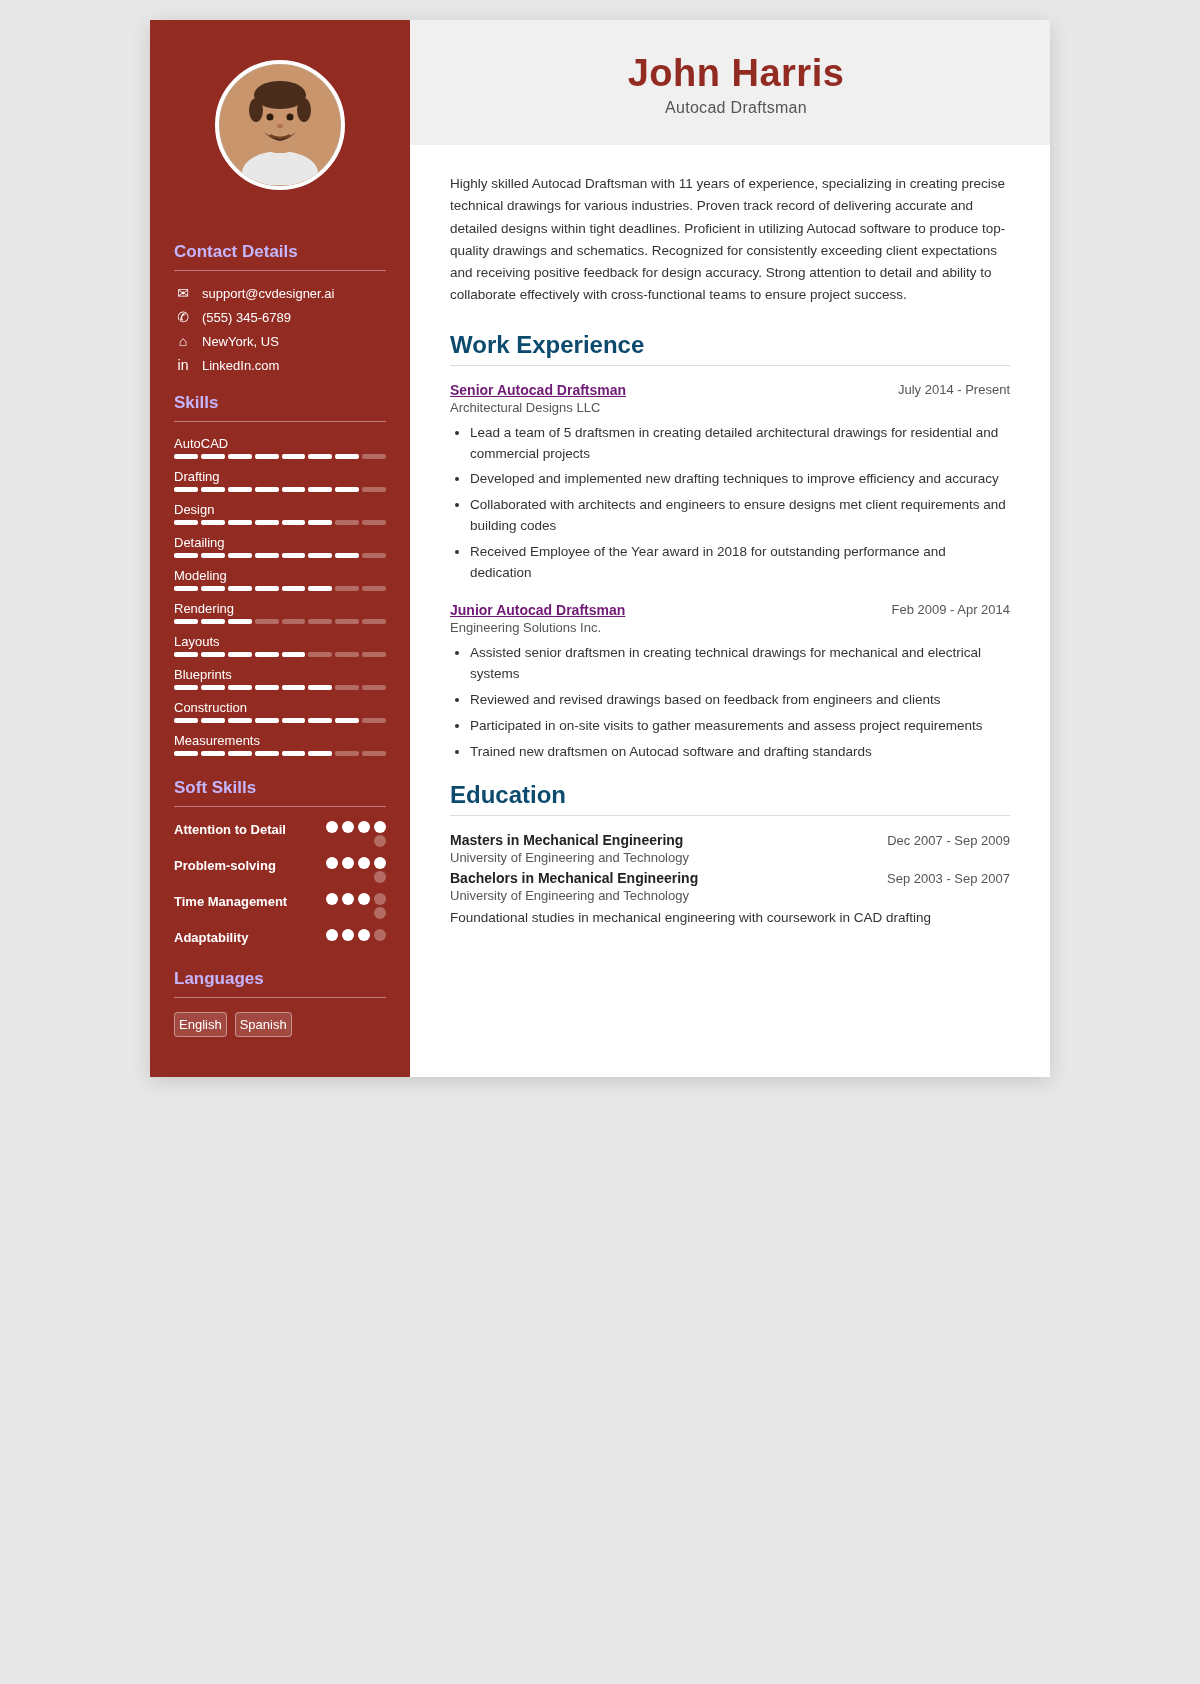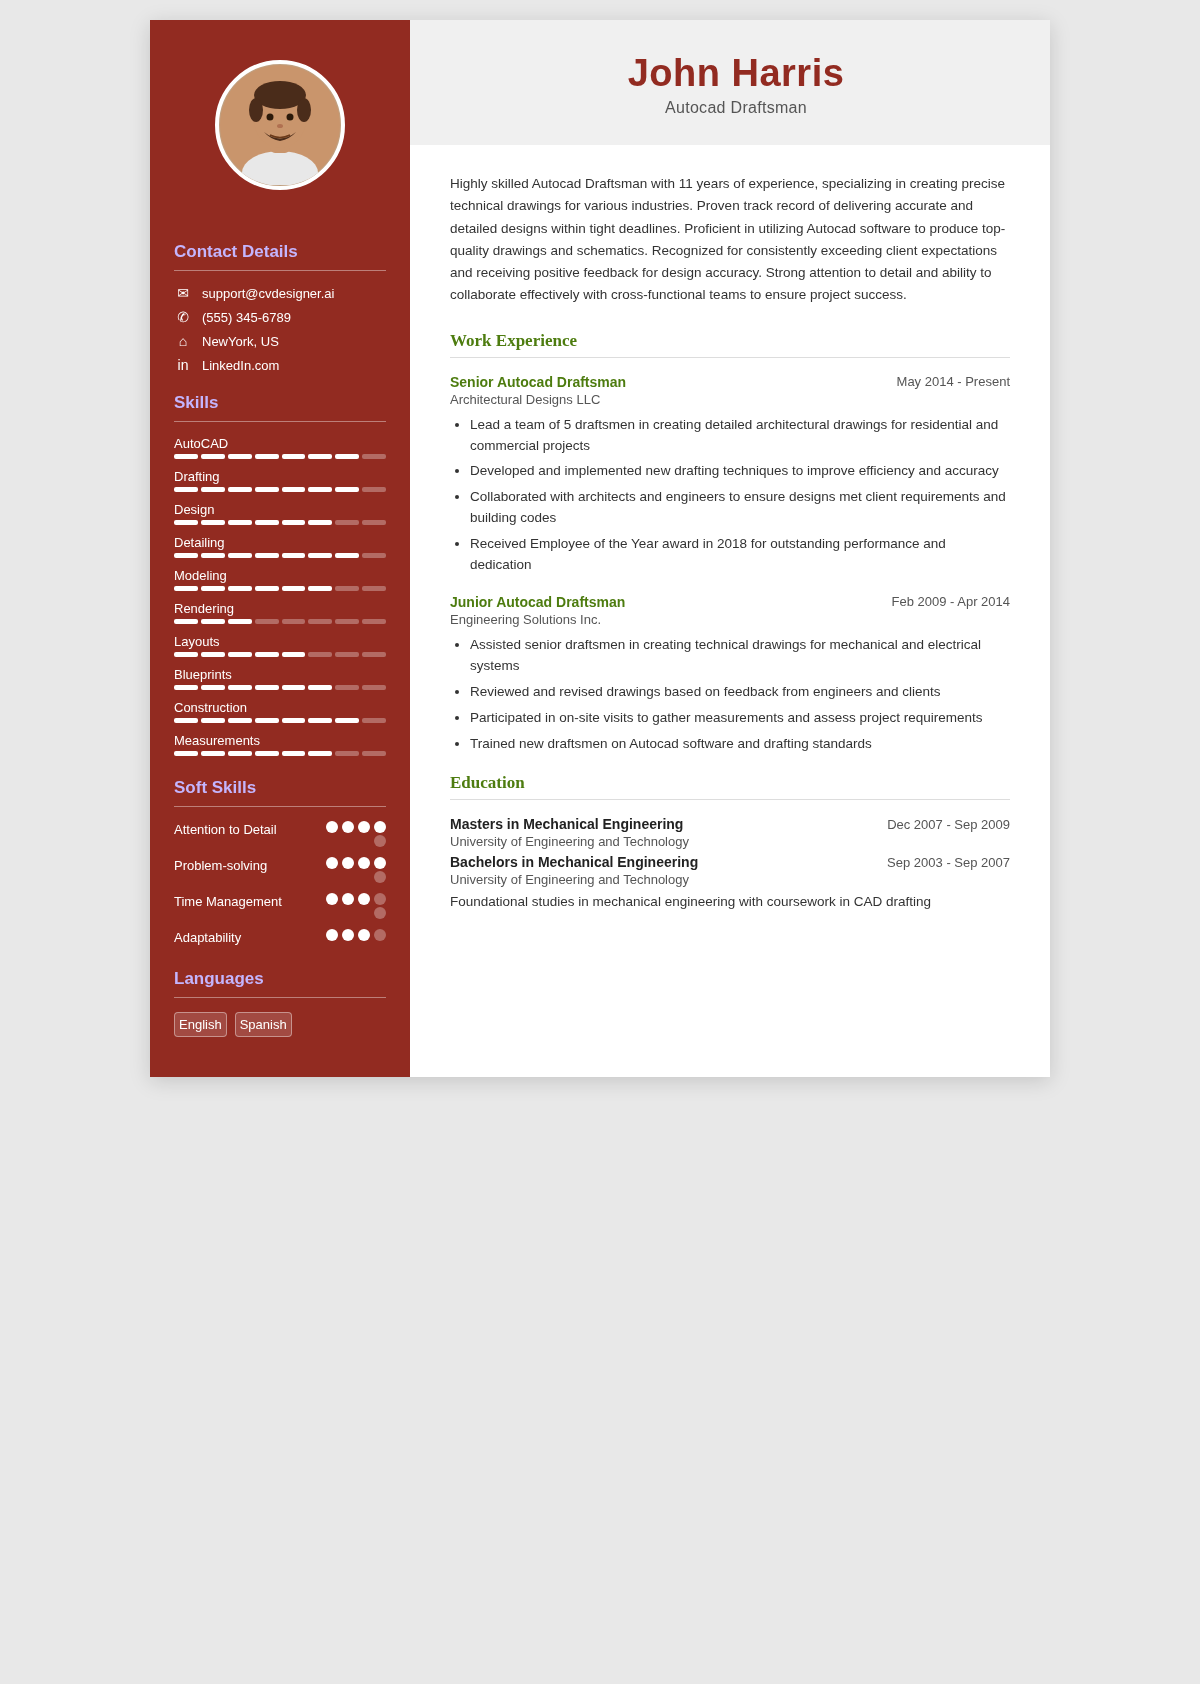--- a/index.html
+++ b/index.html
@@ -104,20 +104,21 @@
       display: flex;
       align-items: flex-start;
       justify-content: space-between;
       margin-bottom: 10px;
     }
     .soft-skill-name {
       font-size: 13px;
       color: #fff;
       flex: 1;
       line-height: 1.4;
+      font-weight: bold;
     }
     .dots-area {
       display: flex;
       flex-direction: column;
       align-items: flex-end;
       gap: 2px;
       margin-left: 8px;
     }
     .dots-row {
       display: flex;
@@ -171,42 +172,42 @@
     .main-body {
       padding: 28px 40px 40px 40px;
     }
     .summary-text {
       font-size: 13.5px;
       line-height: 1.65;
       color: #333;
       margin-bottom: 24px;
     }
     .section-title {
-      font-size: 17px;
+      font-size: 24px;
       font-weight: 700;
-      color: #4d7c0f;
+      color: #0c4a6e;
       margin-bottom: 6px;
       margin-top: 4px;
-      font-family: Liberation Serif, serif;
     }
     .section-divider {
       border: none;
       border-top: 1.5px solid #ddd;
       margin-bottom: 16px;
     }
     .job-header {
       display: flex;
       justify-content: space-between;
       align-items: flex-start;
       margin-bottom: 2px;
     }
     .job-title {
       font-size: 14px;
       font-weight: 700;
-      color: #4d7c0f;
+      color: #701a75;
+      text-decoration: underline;
     }
     .job-dates {
       font-size: 13px;
       color: #555;
       white-space: nowrap;
     }
     .job-company {
       font-size: 13px;
       color: #555;
       margin-bottom: 8px;
@@ -512,21 +513,21 @@
     </div>
     <div class="main-body">
       <p class="summary-text">Highly skilled Autocad Draftsman with 11 years of experience, specializing in creating precise technical drawings for various industries. Proven track record of delivering accurate and detailed designs within tight deadlines. Proficient in utilizing Autocad software to produce top-quality drawings and schematics. Recognized for consistently exceeding client expectations and receiving positive feedback for design accuracy. Strong attention to detail and ability to collaborate effectively with cross-functional teams to ensure project success.</p>
 
       <div class="section-title">Work Experience</div>
       <hr class="section-divider">
       <div id="jobs-container">
           <div>
             <div class="job-header">
               <div class="job-title">Senior Autocad Draftsman</div>
-              <div class="job-dates">May 2014 - Present</div>
+              <div class="job-dates">July 2014 - Present</div>
             </div>
             <div class="job-company">Architectural Designs LLC</div>
             <ul class="job-bullets">
               <li>Lead a team of 5 draftsmen in creating detailed architectural drawings for residential and commercial projects</li>
               <li>Developed and implemented new drafting techniques to improve efficiency and accuracy</li>
               <li>Collaborated with architects and engineers to ensure designs met client requirements and building codes</li>
               <li>Received Employee of the Year award in 2018 for outstanding performance and dedication</li>
             </ul>
           </div>
           <div>

